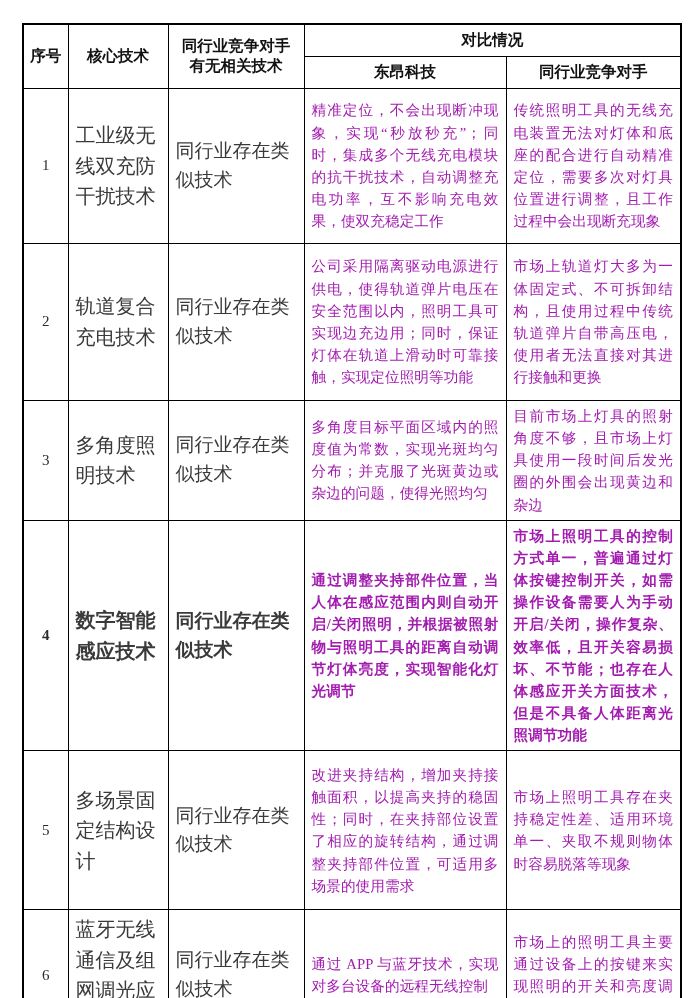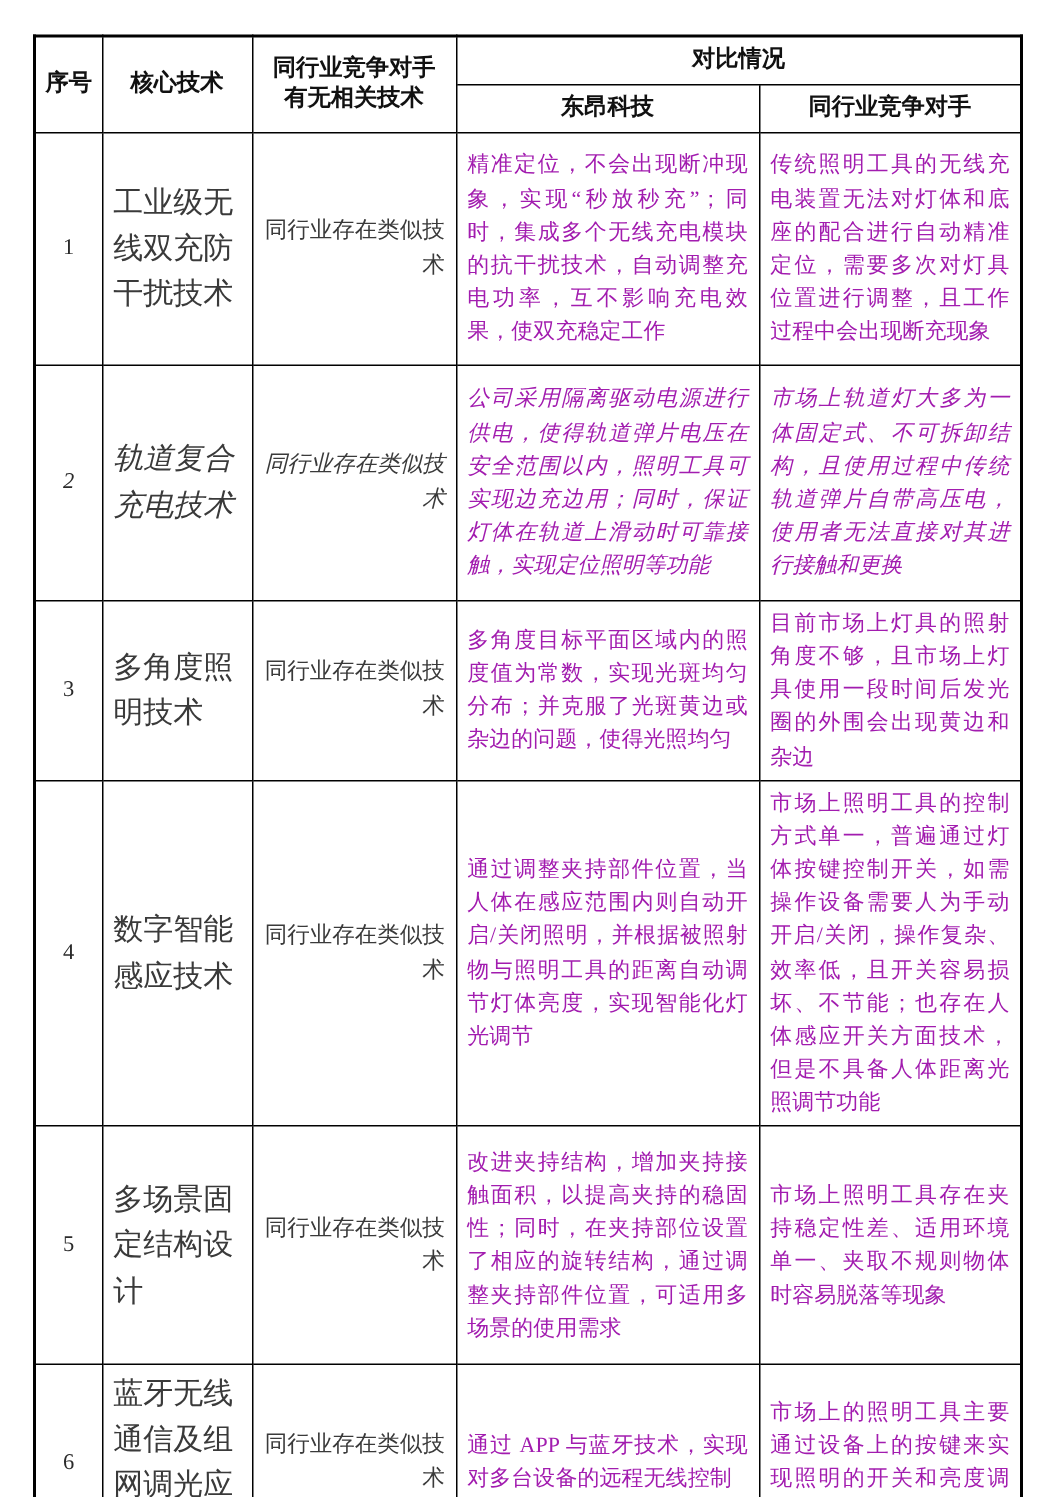--- a/index.html
+++ b/index.html
@@ -71,31 +71,31 @@
     color: #a21caf;
     letter-spacing: 0.1px;
   }
   td.cell-tech {
     font-size: 20px;
     line-height: 1.52;
     color: #3a3a3a;
     text-align: left;
   }
   td.cell-rival {
-    font-size: 15px;
+    font-size: 19px;
     line-height: 1.52;
     color: #3a3a3a;
-    text-align: right;
+    text-align: left;
   }
 
   
   tr.row-1 td { height: 146px; }
-  tr.row-2 td { height: 148px; font-style: italic; }
+  tr.row-2 td { height: 148px; }
   tr.row-3 td { height: 102px; }
-  tr.row-4 td { height: 205px; }
+  tr.row-4 td { height: 205px; font-weight: bold; }
   tr.row-5 td { height: 150px; margin-left: 21px; }
   tr.row-6 td { height: 74px; }
 </style>
 </head>
 <body>
 
 <div id="tech-compare-table-wrap">
   <table class="tech-table">
     <colgroup>
       <col class="c-seq">

